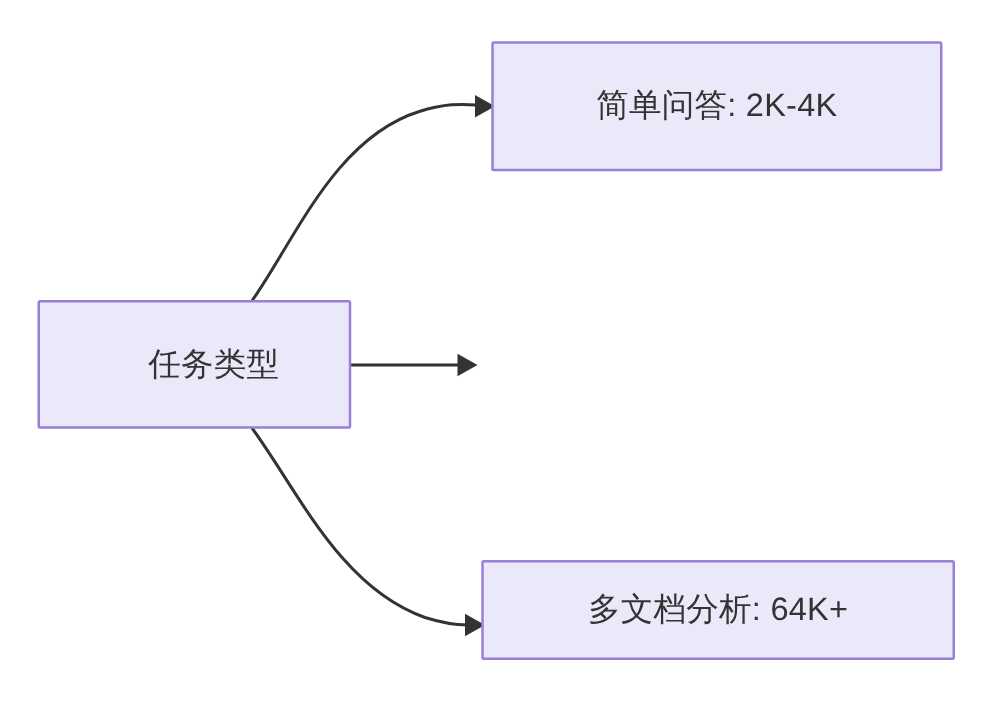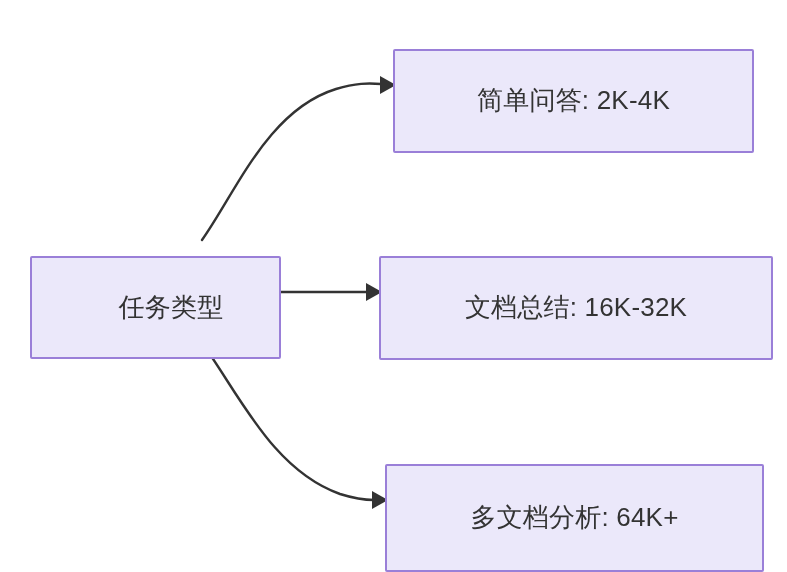--- a/index.html
+++ b/index.html
@@ -30,21 +30,20 @@
     position: absolute;
     box-sizing: border-box;
     background: #ebe8fa;
     border: 2px solid #9a7fd8;
     border-radius: 2px;
     display: flex;
     align-items: center;
     justify-content: center;
     text-align: center;
     z-index: 2;
-    margin-top: 16px;
   }
   .flow-node .node-label {
     color: #333333;
     font-size: 26px;
     font-weight: 400;
     line-height: 1.2;
     letter-spacing: 0.2px;
     white-space: nowrap;
   }
   #node-source {
@@ -63,21 +62,21 @@
   #node-doc-summary {
     left: 379px;
     top: 240px;
     width: 394px;
     height: 104px;
   }
   #node-multi-doc {
     left: 385px;
     top: 448px;
     width: 379px;
-    height: 108px;
+    height: 80px;
   }
   .edge-path {
     fill: none;
     stroke: #333333;
     stroke-width: 2.4;
     stroke-linecap: round;
   }
   .edge-arrow {
     fill: #333333;
     stroke: none;
@@ -107,21 +106,18 @@
   </svg>
 
   <div class="flow-node" id="node-source">
     <span class="node-label">任务类型</span>
   </div>
 
   <div class="flow-node" id="node-simple-qa">
     <span class="node-label">简单问答: 2K-4K</span>
   </div>
 
-  <div class="flow-node" id="node-doc-summary">
-    <span class="node-label">文档总结: 16K-32K</span>
-  </div>
 
   <div class="flow-node" id="node-multi-doc">
     <span class="node-label">多文档分析: 64K+</span>
   </div>
 
 </div>
 
 </body></html>

